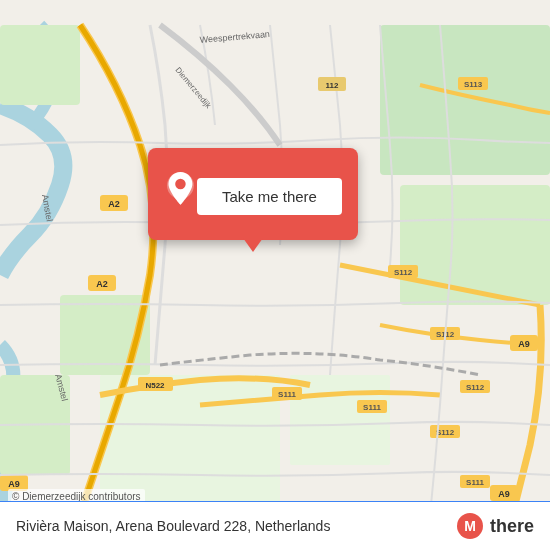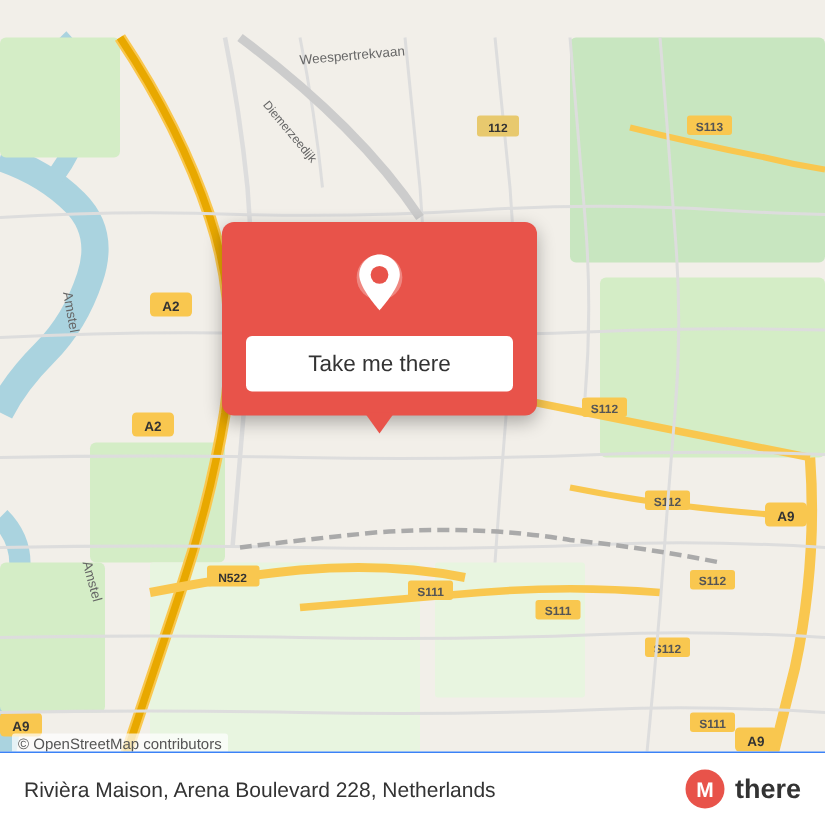--- a/index.html
+++ b/index.html
@@ -38,21 +38,21 @@
     
     #popup-card {
       position: absolute;
       top: 148px;
       left: 148px;
       width: 210px;
       background: #e8534a;
       border-radius: 8px;
       padding: 20px 16px 16px 16px;
       display: flex;
-      flex-direction: column;
+      flex-direction: row;
       align-items: center;
       box-shadow: 0 4px 12px rgba(0,0,0,0.3);
       z-index: 10;
       justify-content: flex-end;
     }
 
     #popup-pin {
       width: 44px;
       height: 44px;
       margin-bottom: 12px;
@@ -235,21 +235,21 @@
     <svg id="popup-pin" viewBox="0 0 44 52" xmlns="http://www.w3.org/2000/svg">
       <circle cx="22" cy="20" r="18" fill="white" opacity="0.3"></circle>
       <path d="M22 2C13.2 2 6 9.2 6 18C6 28.5 22 46 22 46C22 46 38 28.5 38 18C38 9.2 30.8 2 22 2Z" fill="white"></path>
       <circle cx="22" cy="18" r="7" fill="#e8534a"></circle>
     </svg>
     <button id="take-me-there-btn">Take me there</button>
     <div id="popup-tail"></div>
   </div>
 
   <div id="osm-attribution">
-    <span>© OpenStreetMap contributors</span>
+    <span>© Diemerzeedijk contributors</span>
   </div>
 
   <div id="bottom-bar">
     <span id="bottom-address">Rivièra Maison, Arena Boulevard 228, Netherlands</span>
     <div id="moovit-logo">
 
       <svg id="moovit-icon" viewBox="0 0 28 28" xmlns="http://www.w3.org/2000/svg">
         <circle cx="14" cy="14" r="13" fill="#e8534a"></circle>
         <text x="14" y="19" text-anchor="middle" font-size="14" font-weight="bold" fill="white">M</text>
       </svg>

